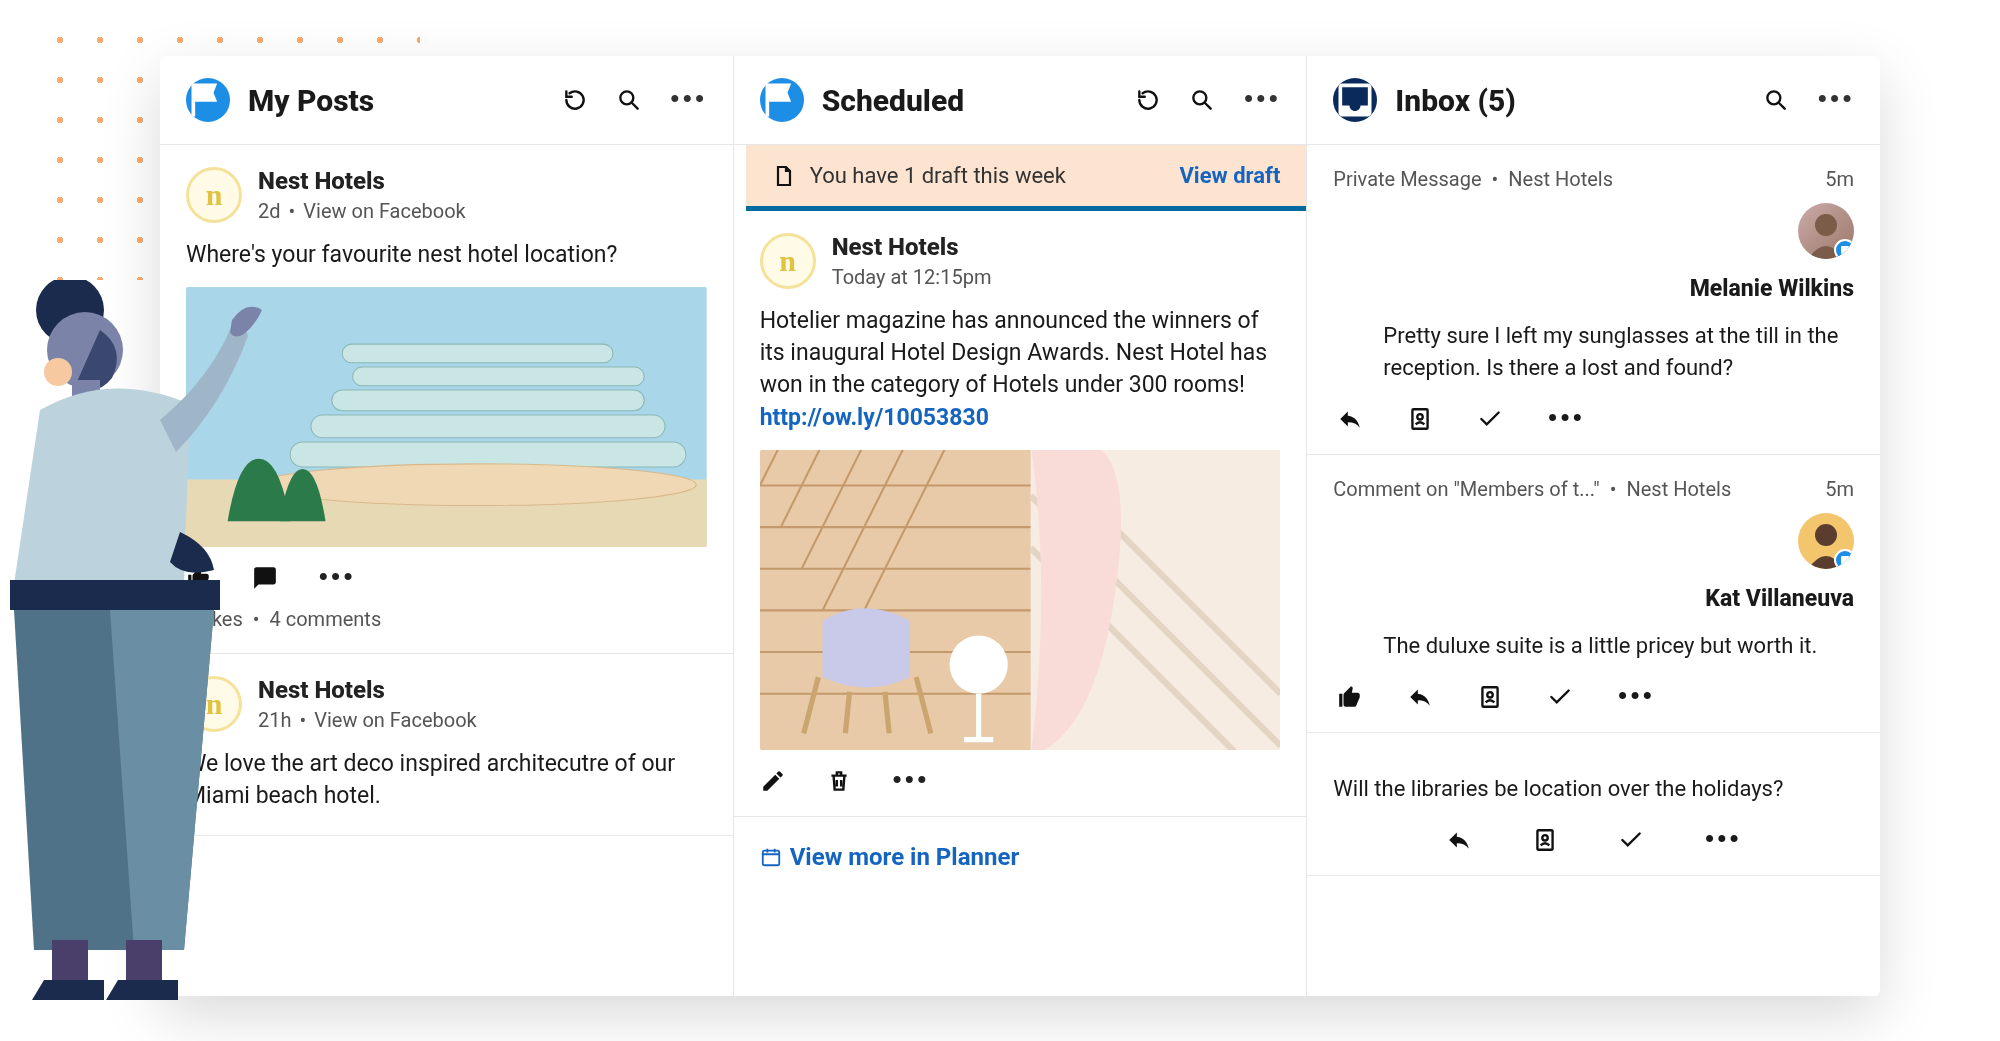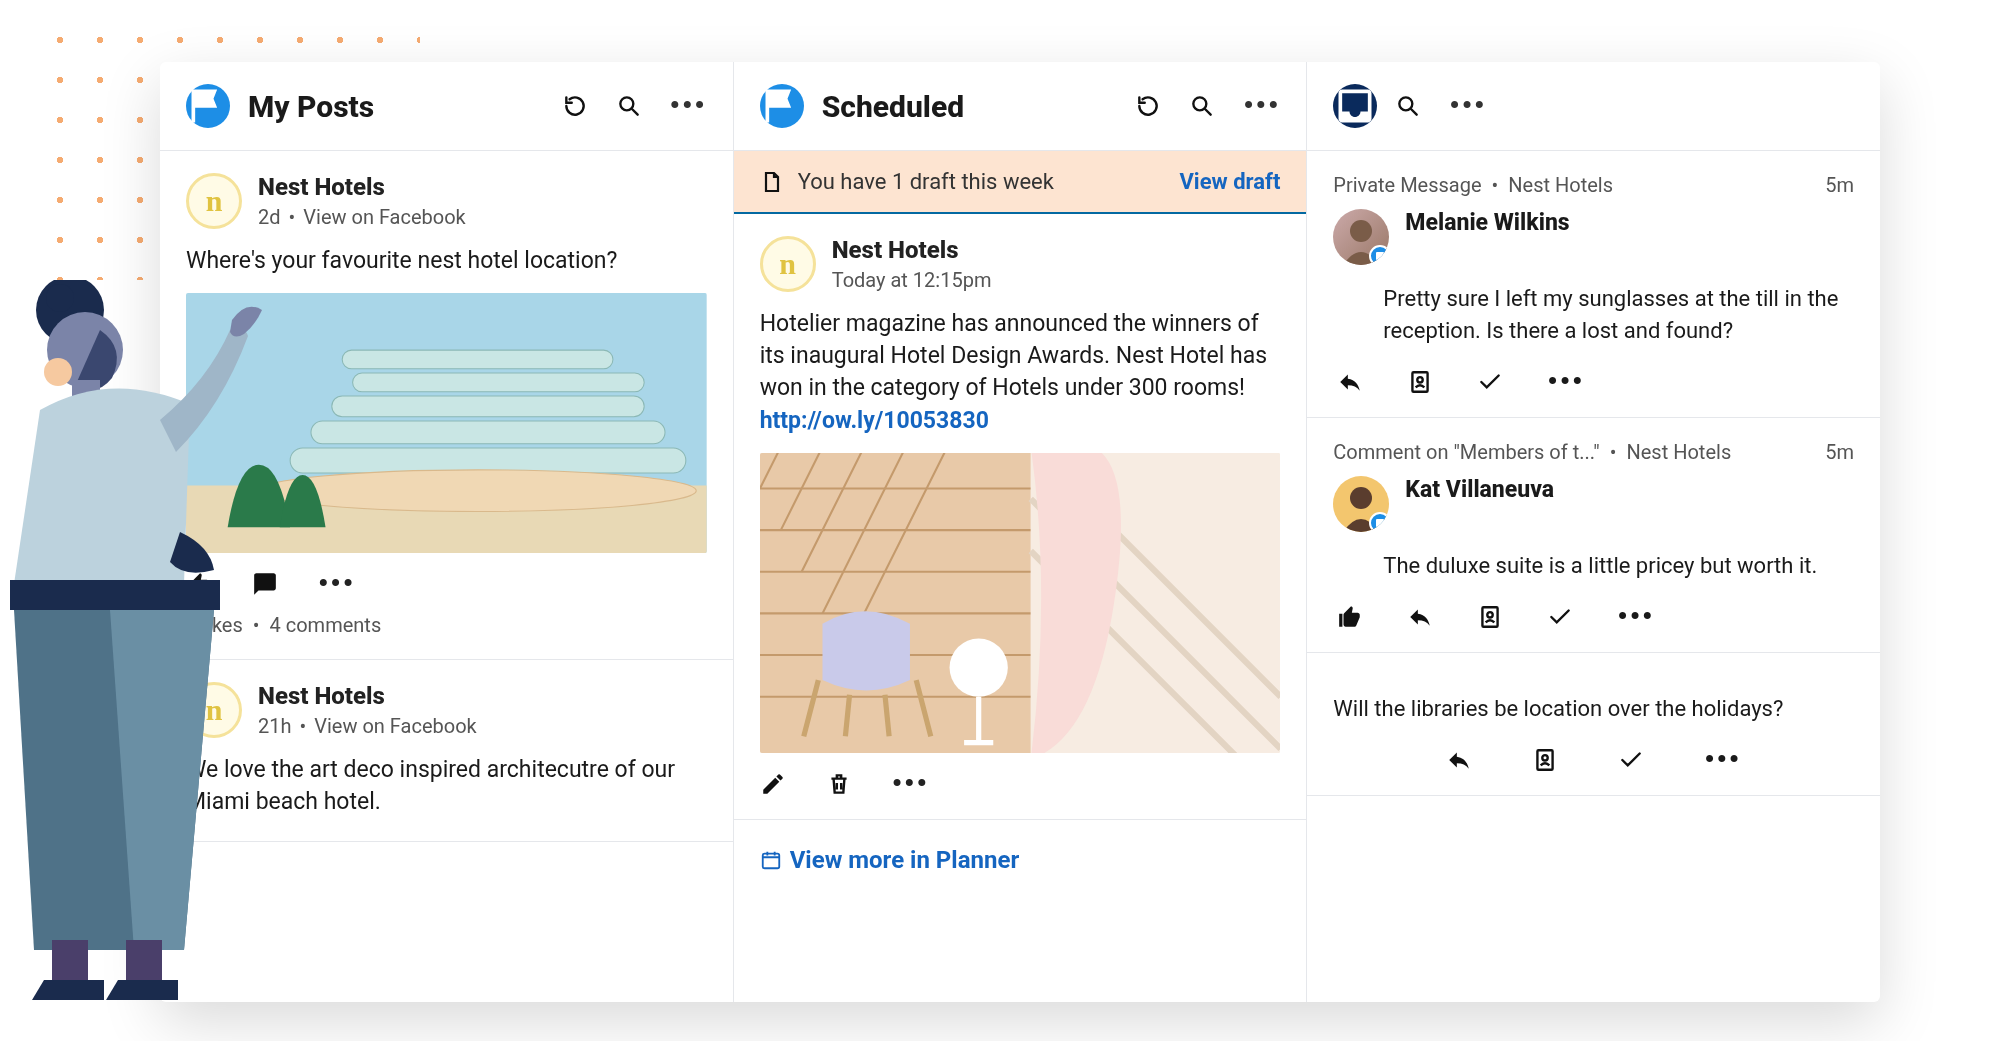--- a/index.html
+++ b/index.html
@@ -24,21 +24,21 @@
   }
   
   .person {
     position: absolute;
     left: 0; top: 280px;
     width: 280px; height: 730px;
     z-index: 3;
   }
   .board {
     position: absolute;
-    left: 160px; top: 62px;
+    left: 160px; top: 56px;
     display: flex;
     gap: 0;
     background: #fff;
     border-radius: 6px;
     box-shadow: 0 20px 60px rgba(0,0,0,0.15);
     z-index: 2;
     width: 1720px;
     height: 940px;
     overflow: hidden;
   }
@@ -82,21 +82,22 @@
   .more-dots { font-size: 28px; letter-spacing: 2px; font-weight: 900; line-height: 0; }
 
   
   .banner {
     background: #fde4d1;
     padding: 18px 26px;
     display: flex;
     align-items: center;
     justify-content: space-between;
     gap: 12px;
-    border-bottom: 2px solid #0369a1;
+    border-bottom: 5px solid #0369a1;
+    margin-left: 12px;
   }
   .banner-left { display:flex; align-items:center; gap:14px; font-size:22px; color:#333;}
   .banner-link { color:#1565c0; font-weight:700; font-size:22px; cursor:pointer; }
 
   
   .card {
     padding: 22px 26px;
     border-bottom: 1px solid #e5e7eb;
   }
   .post-head { display:flex; gap:16px; align-items:center; }
@@ -139,21 +140,21 @@
     color:#1565c0;
     font-weight:700;
     font-size:24px;
     cursor:pointer;
   }
   .view-planner svg { vertical-align: -3px; margin-right:8px; }
 
   
   .inbox-meta { font-size:20px; color:#555; display:flex; justify-content:space-between; align-items:center; }
   .inbox-meta .left { display:flex; gap:10px; align-items:center; flex-wrap:wrap;}
-  .inbox-user { display:flex; gap:16px; align-items:flex-start; margin-top:12px;}
+  .inbox-user { display:flex; gap:16px; align-items:flex-end; margin-top:12px;flex-direction:column;}
   .avatar-photo { background:#ccc; position:relative; }
   .avatar-badge {
     position:absolute; bottom:-2px; right:-2px;
     width:22px; height:22px; border-radius:50%;
     background:#1d8ee6; border:2px solid #fff;
     display:flex; align-items:center; justify-content:center;
   }
   .avatar-badge svg { width:12px; height:12px; fill:#fff; }
   .inbox-name { font-size:23px; font-weight:800; }
   .inbox-body { font-size:22px; line-height:1.45; margin:18px 0 0 50px; }
@@ -395,20 +396,21 @@
     </div>
   </div>
 
   <div class="col">
     <div class="col-header">
       <div class="badge badge-navy">
         <svg viewBox="0 0 24 24">
             <path fill="#fff" d="M19 3H5c-1.1 0-2 .9-2 2v14c0 1.1.9 2 2 2h14c1.1 0 2-.9 2-2V5c0-1.1-.9-2-2-2zm0 12h-4c0 1.66-1.34 3-3 3s-3-1.34-3-3H5V5h14v10z"></path>
           </svg>
       </div>
+      <div class="col-title">Inbox (5)</div>
       <div class="col-actions">
         <span class="icon-btn">
           <svg viewBox="0 0 24 24">
               <circle cx="10" cy="10" r="6" class="stroke-dark"></circle>
               <path d="M15 15l5 5" class="stroke-dark" stroke-linecap="round"></path>
             </svg>
         </span>
         <span class="icon-btn more-dots">•••</span>
       </div>
     </div>

